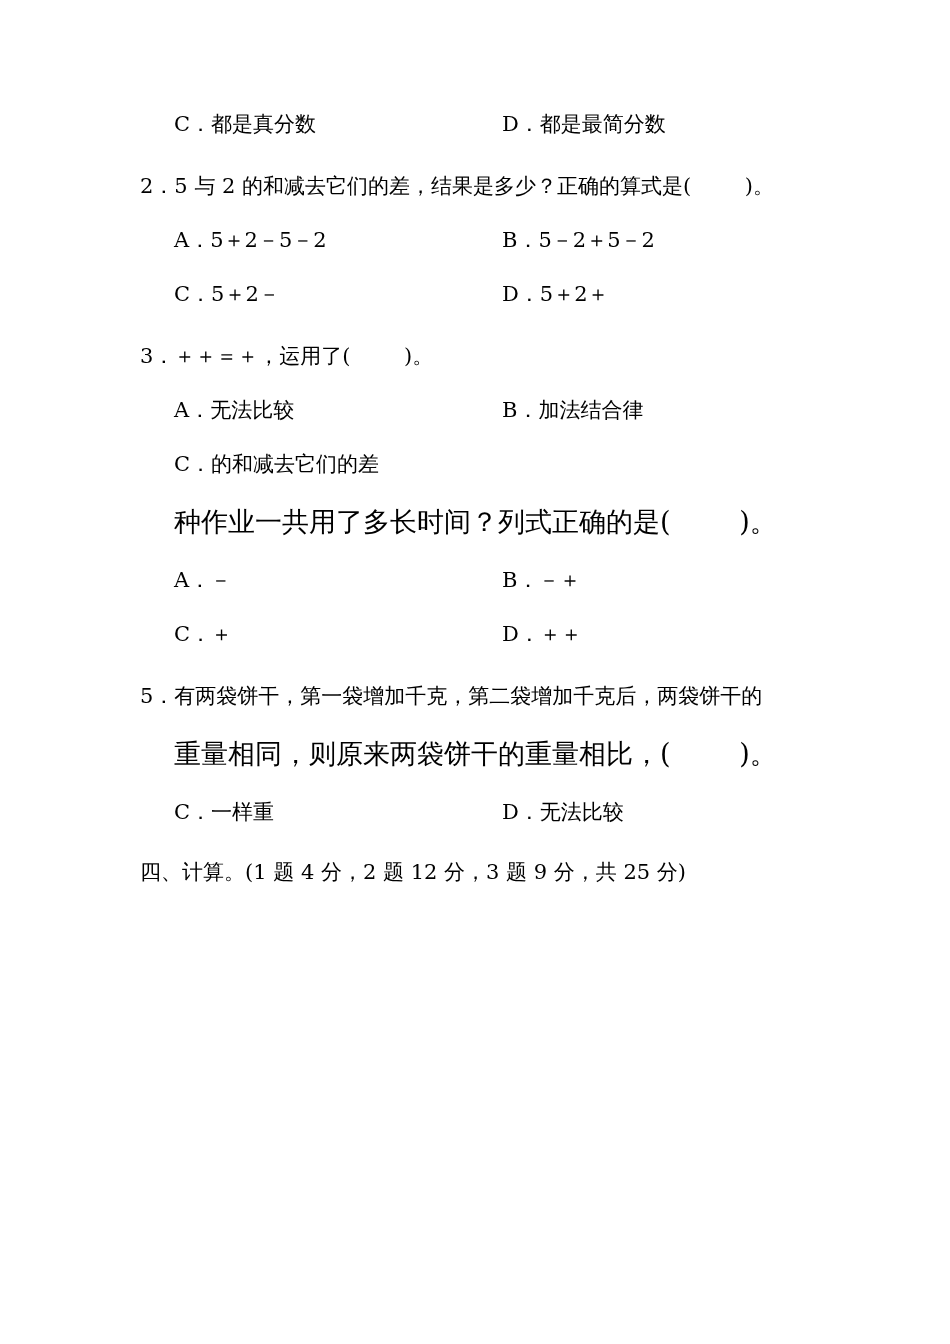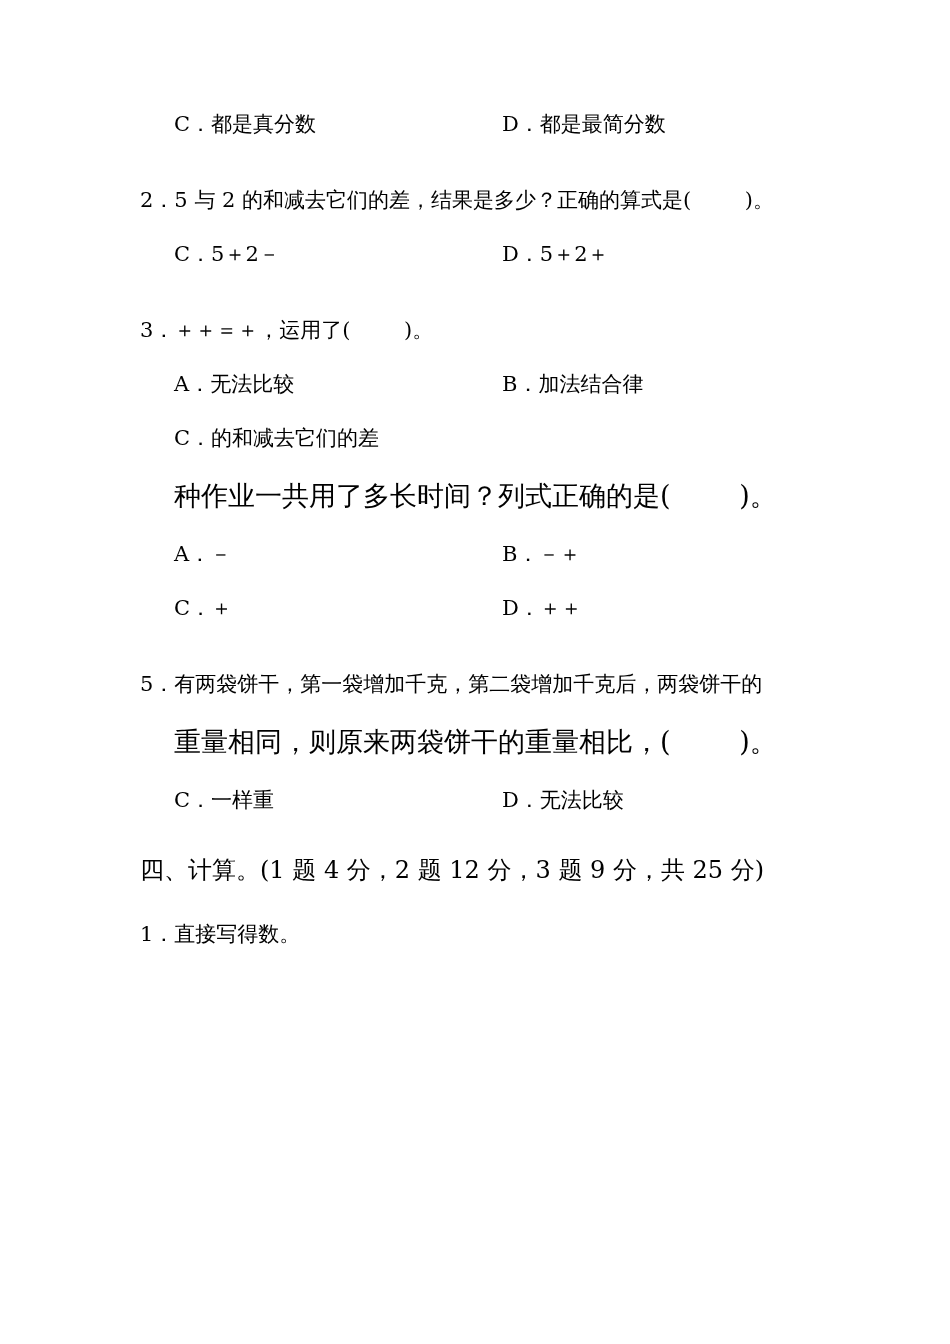--- a/index.html
+++ b/index.html
@@ -33,33 +33,33 @@
   }
   .opt-col {
     width: 340px;
     font-size: 21px;
     white-space: pre;
   }
   .opt-col.single {
     width: auto;
   }
   .stem {
-    margin-top: 48px;
+    margin-top: 34px;
     font-size: 21px;
     white-space: pre-wrap;
   }
   .stem-indent {
     margin-top: 26px;
     padding-left: 34px;
     font-size: 27px;
     white-space: pre-wrap;
   }
   .section-head {
-    margin-top: 40px;
-    font-size: 24px;
+    margin-top: 32px;
+    font-size: 21px;
     white-space: pre;
   }
   .sub-item {
     margin-top: 34px;
     font-size: 21px;
     white-space: pre;
   }
   .first-opts {
     margin-top: 0;
   }
@@ -69,20 +69,24 @@
 
 <div class="page">
 
   <div class="opt-row first-opts">
     <div class="opt-col">C．都是真分数</div>
     <div class="opt-col">D．都是最简分数</div>
   </div>
 
   <div class="q-block">
     <div class="stem">2．5 与 2 的和减去它们的差，结果是多少？正确的算式是(        )。</div>
+    <div class="opt-row">
+      <div class="opt-col">A．5＋2－5－2</div>
+      <div class="opt-col">B．5－2＋5－2</div>
+    </div>
     <div class="opt-row">
       <div class="opt-col">C．5＋2－</div>
       <div class="opt-col">D．5＋2＋</div>
     </div>
   </div>
 
   <div class="q-block">
     <div class="stem">3．＋＋＝＋，运用了(        )。</div>
     <div class="opt-row">
       <div class="opt-col">A．无法比较</div>
@@ -108,15 +112,14 @@
   <div class="q-block">
     <div class="stem">5．有两袋饼干，第一袋增加千克，第二袋增加千克后，两袋饼干的</div>
     <div class="stem-indent">重量相同，则原来两袋饼干的重量相比，(        )。</div>
     <div class="opt-row">
       <div class="opt-col">C．一样重</div>
       <div class="opt-col">D．无法比较</div>
     </div>
   </div>
 
   <div class="section-head">四、计算。(1 题 4 分，2 题 12 分，3 题 9 分，共 25 分)</div>
-  <div class="sub-item">1．直接写得数。</div>
 
 </div>
 
 </body></html>

